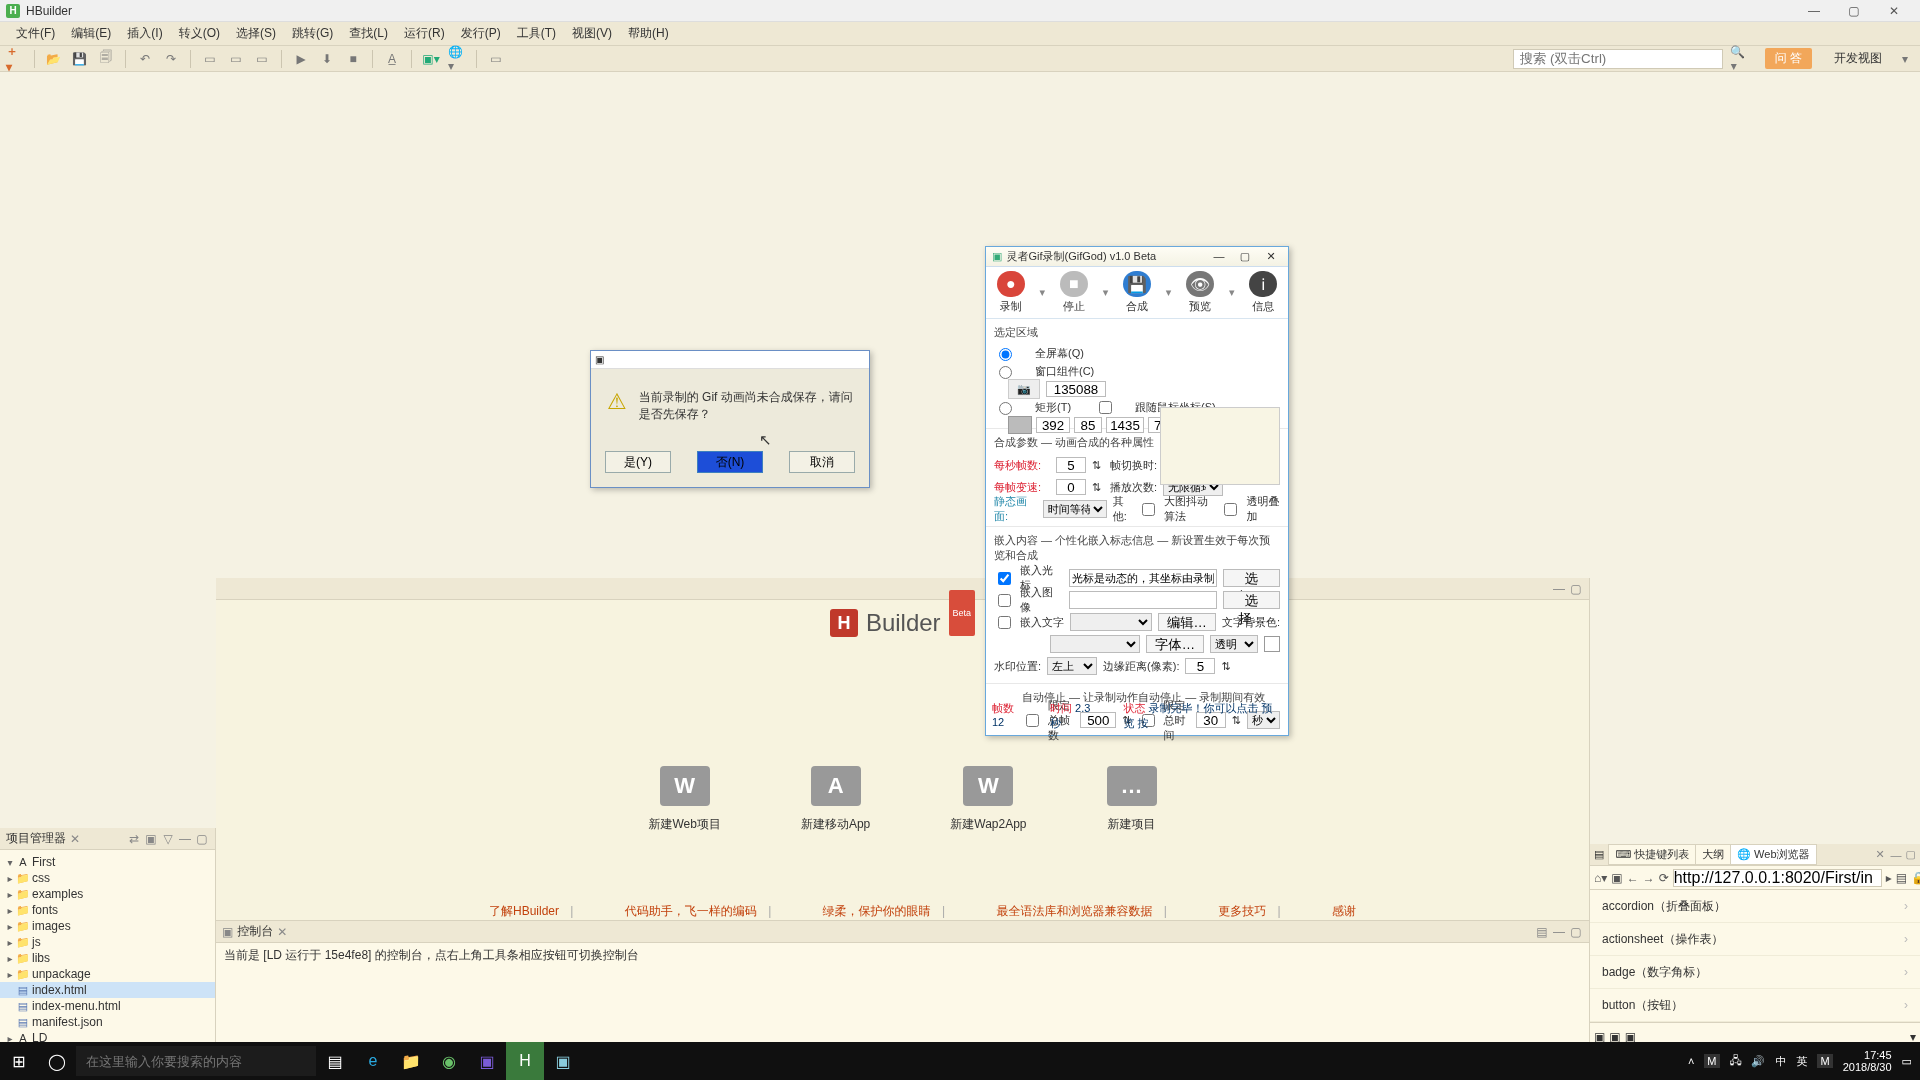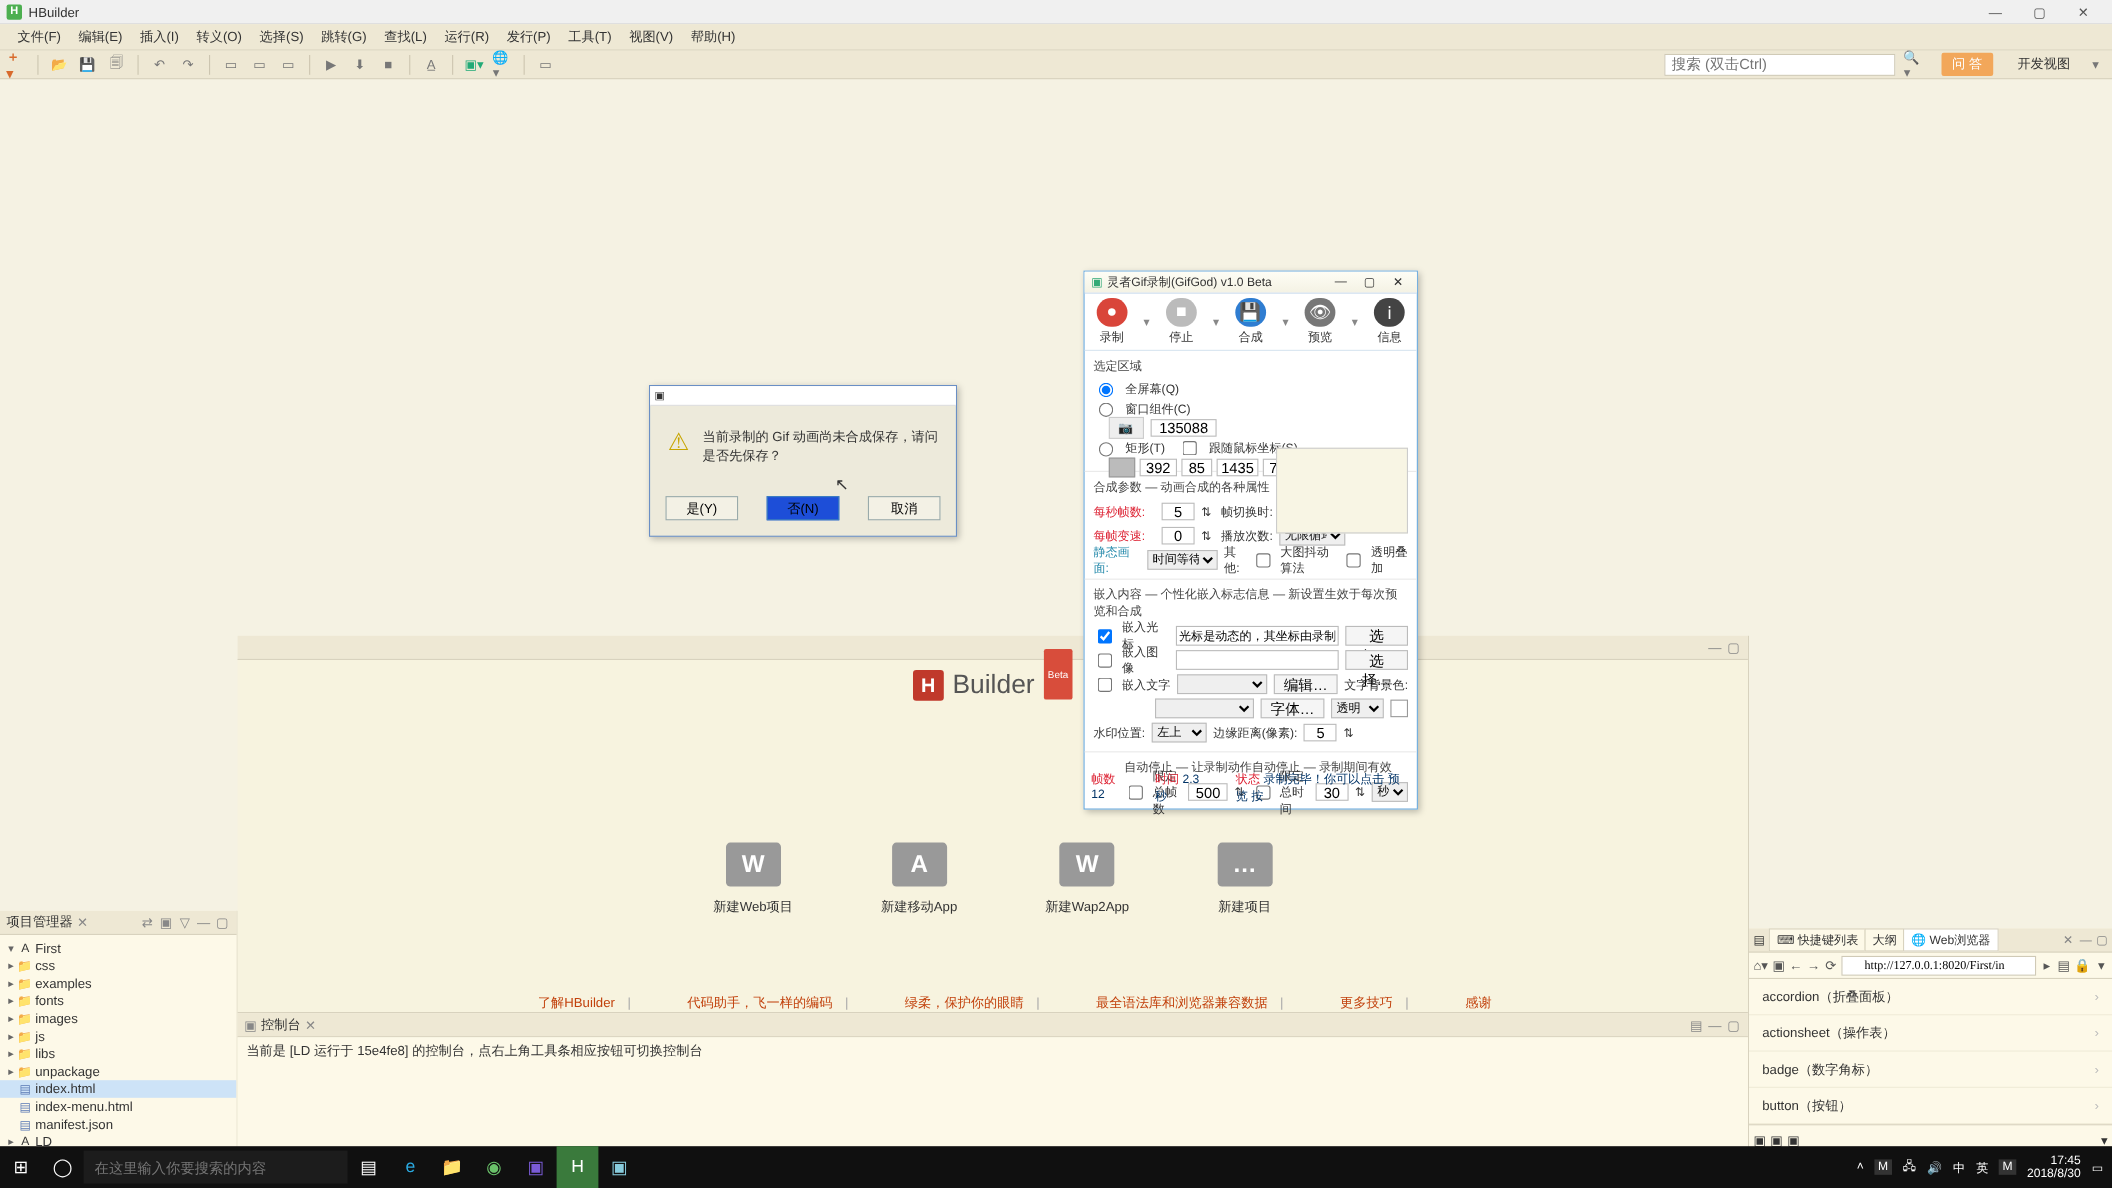--- a/index.html
+++ b/index.html
@@ -51,21 +51,21 @@
 .links .lsep { color:#aaa; }
 
 .console { height:130px; border-top:1px solid #d8d2be; background:#fdf9e8; display:flex; flex-direction:column;}
 .console .body { flex:1; padding:4px 8px; background:#fdf9e8; color:#333;}
 
 .right-panel { width:330px; display:flex; flex-direction:column; background:#fdf9e8;}
 .right-tabs { height:22px; background:#eee8d4; border-bottom:1px solid #d8d2be; display:flex; align-items:center; padding:0 4px; font-size:11px;}
 .right-tabs .rtab { padding:2px 6px; border:1px solid #d8d2be; background:#fdf9e8; margin-right:-1px;}
 .right-tabs .rtab.active { background:#fff; }
 .browser-tb { height:24px; display:flex; align-items:center; gap:4px; padding:0 4px; border-bottom:1px solid #d8d2be;}
-.browser-tb .url { flex:1; height:18px; border:1px solid #d0cab6; background:#fff; padding:0 20px; font-size:11px;font-family:Liberation Serif, serif;}
+.browser-tb .url { flex:1; height:18px; border:1px solid #d0cab6; background:#fff; padding:0 0; font-size:16px;}
 .browser-tb span { width:16px; text-align:center; color:#555; cursor:pointer;}
 .comp-list { flex:1; overflow:auto;}
 .comp-list .citem { height:33px; display:flex; align-items:center; justify-content:space-between; padding:0 12px; border-bottom:1px solid #f0ecd8; cursor:pointer;}
 .comp-list .chev { color:#bbb;}
 
 
 .statusbar { position:absolute; bottom:0; left:0; right:0; height:22px; background:#eee8d4; border-top:1px solid #d8d2be; display:flex; align-items:center; padding:0 8px; font-size:11px;}
 .statusbar .sright { margin-left:auto; display:flex; gap:16px; align-items:center;}
 .statusbar a { color:#2b6cb0; text-decoration:underline;}
 
@@ -89,21 +89,21 @@
 
 .gifgod { position:absolute; left:985px; top:246px; width:304px; height:490px; background:#fff; border:1px solid #68a8dc; box-shadow:2px 2px 6px rgba(0,0,0,.25); z-index:30; font-size:11px;}
 .gifgod .gtitle { height:20px; background:linear-gradient(#fefdf5,#f4f2e4); display:flex; align-items:center; padding:0 6px; border-bottom:1px solid #cde;}
 .gifgod .gtitle .gbtns { margin-left:auto; display:flex; gap:4px;}
 .gifgod .gtitle .gbtns span{ width:22px; text-align:center; cursor:pointer;}
 .gifgod .gtoolbar { height:52px; border-bottom:1px solid #d8e5f0; display:flex; padding:4px 6px; gap:10px;}
 .gifgod .gtbtn { display:flex; flex-direction:column; align-items:center; gap:2px; cursor:pointer; width:38px;}
 .gifgod .gtbtn .gic { width:28px; height:28px; border-radius:14px; display:flex; align-items:center;justify-content:center; font-size:16px; color:#fff;}
 .gifgod .section { padding:6px 8px; border-bottom:1px solid #e8e8e8;}
 .gifgod .section .shead { color:#444; margin-bottom:4px;}
-.gifgod .radiorow { display:flex; align-items:center; gap:8px; height:18px;}
+.gifgod .radiorow { display:flex; align-items:center; gap:20px; height:18px;}
 .gifgod .preview { position:absolute; right:8px; top:88px; width:120px; height:78px; border:1px solid #ccc; background:#f8f5e4;}
 .gifgod .nbox { width:40px; height:16px; border:1px solid #bbb; text-align:center; background:#fff;}
 .gifgod .row { display:flex; align-items:center; gap:6px; height:22px;}
 .gifgod .rlabel { width:56px;}
 .gifgod .rlabel.red { color:#d23;}
 .gifgod select,.gifgod input[type=text]{ height:18px; border:1px solid #bbb; font-size:11px;}
 .gifgod .smallbtn { height:18px; padding:0 8px; border:1px solid #bbb; background:#f5f5f5; cursor:pointer;}
 .gifgod .statusline { position:absolute; bottom:4px; left:6px; right:6px; display:flex; gap:24px; color:#036; font-size:11px;}
 .gifgod .statusline .slbl{color:#d23;}
 .fileic{color:#5a7ab5;}

